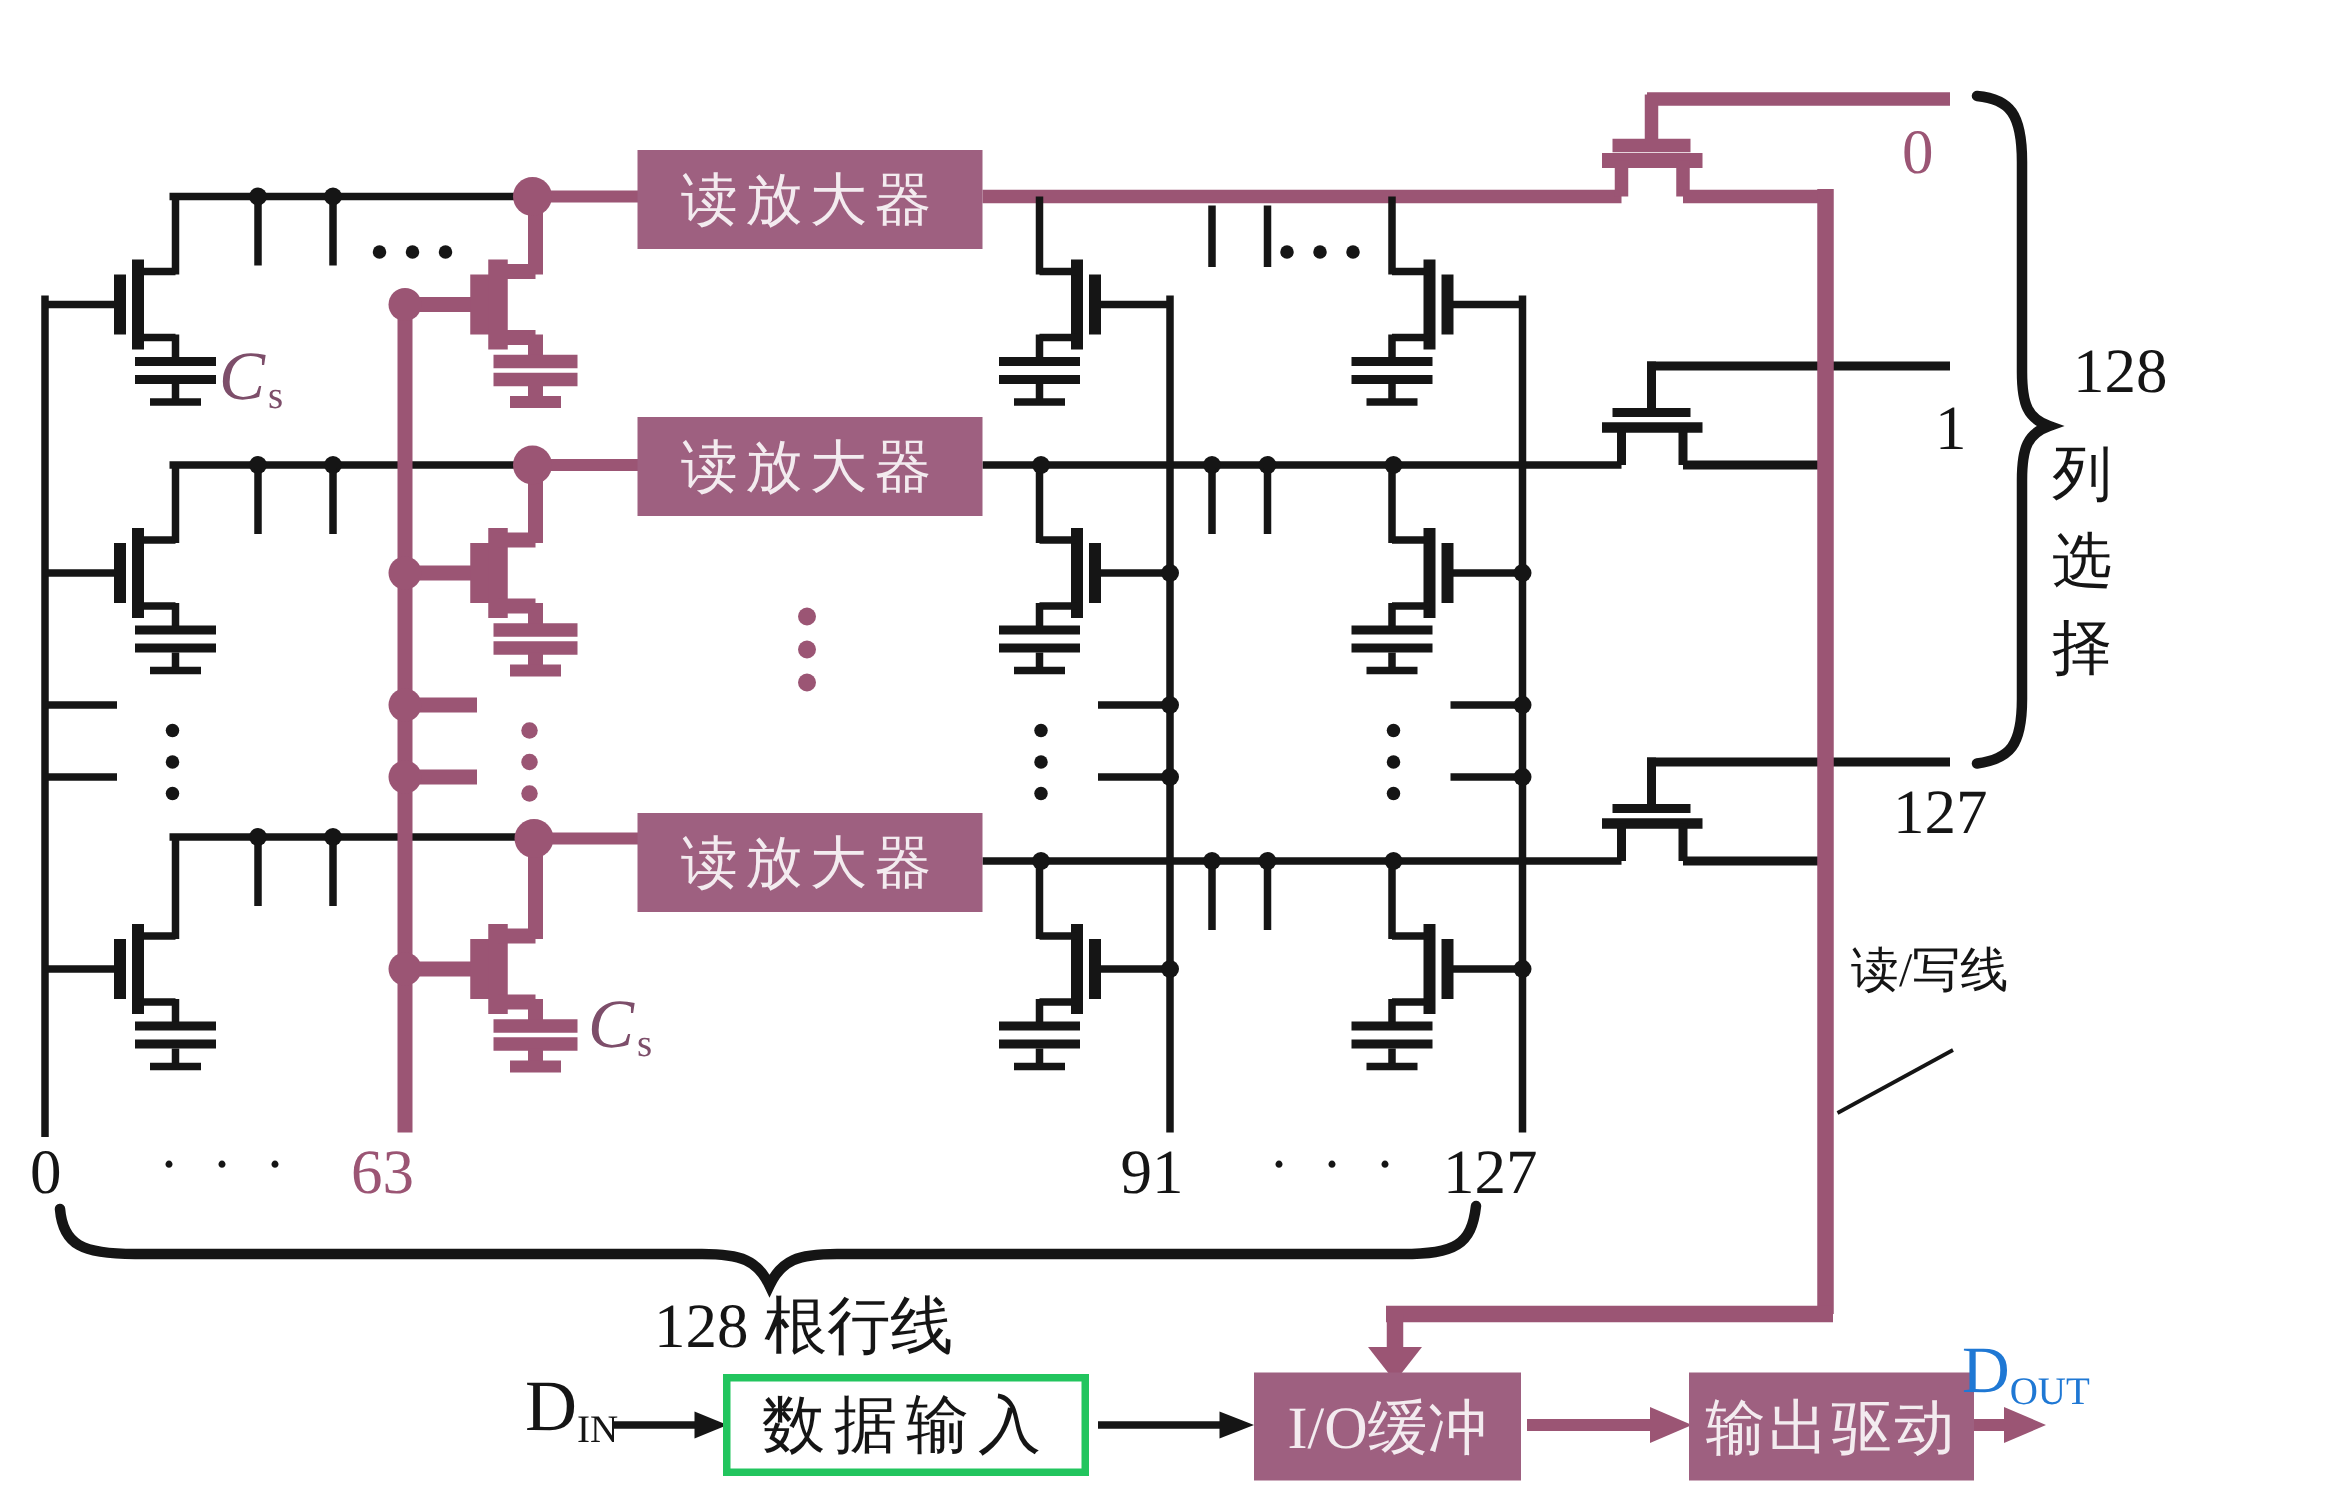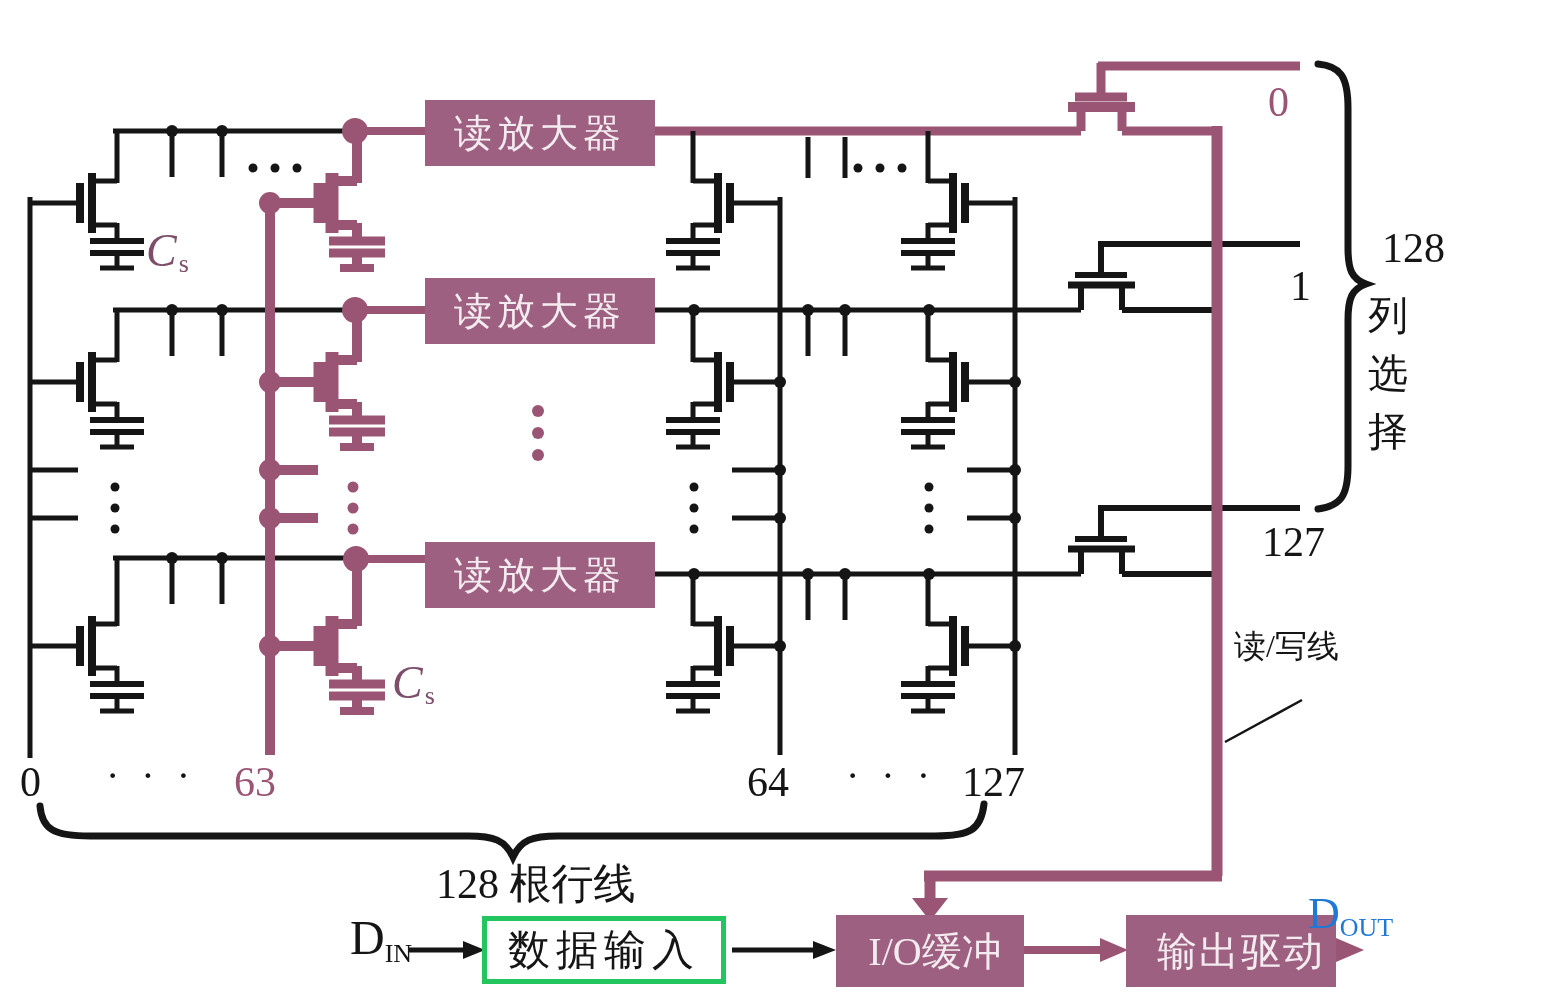--- a/index.html
+++ b/index.html
@@ -10,23 +10,23 @@
   .title{left:16px;top:10px;font-size:49px;letter-spacing:1px;}
   .title .read{color:var(--title-blue);margin:0 14px;}
   .ampbox{left:425px;width:230px;height:66px;background:var(--accent-box);
           color:#f3ebef;font-size:38px;letter-spacing:5px;text-align:center;
           display:flex;align-items:center;justify-content:center;}
   .amp1{top:100px;} .amp2{top:278px;} .amp3{top:542px;}
   .flowbox{display:flex;align-items:center;justify-content:center;}
   .inputbox{left:482px;top:916px;width:234px;height:58px;border:5px solid #22c55e;
             background:#fff;font-size:42px;letter-spacing:6px;}
   .iobox{left:836px;top:915px;width:178px;height:72px;background:var(--accent-box);
-         color:#f3ebef;font-size:40px;padding-left:10px;}
+         color:#f3ebef;font-size:40px;}
   .outbox{left:1126px;top:915px;width:190px;height:72px;background:var(--accent-box);
-          color:#f3ebef;font-size:40px;letter-spacing:2px;padding-left:20px;}
+          color:#f3ebef;font-size:40px;letter-spacing:2px;}
   .lab{font-size:42px;}
   .purple{color:var(--accent);}
   .dots{font-size:40px;letter-spacing:6px;}
   .cs{font-size:46px;font-style:italic;color:#7d4e6a;}
   .cs .sub{font-size:26px;font-style:normal;vertical-align:-6px;margin-left:2px;}
   .dterm{font-size:48px;}
   .dterm .sub{font-size:26px;vertical-align:-8px;}
   .dout{color:var(--dout-blue);font-size:44px;margin-top:12px;}
   .vertchar{font-size:40px;}
 </style>
@@ -371,21 +371,21 @@
   <div class="abs cs" style="left:146px;top:224px;">
     <span>C</span><span class="sub">s</span>
   </div>
   <div class="abs cs" style="left:392px;top:656px;">
     <span>C</span><span class="sub">s</span>
   </div>
 
   <div class="abs lab" style="left:20px;top:758px;">0</div>
   <div class="abs dots" style="left:106px;top:752px;">· · ·</div>
   <div class="abs lab purple" style="left:234px;top:758px;text-align:center;">63</div>
-  <div class="abs lab" style="left:747px;top:758px;">64</div>
+  <div class="abs lab" style="left:747px;top:758px;">91</div>
   <div class="abs dots" style="left:846px;top:752px;">· · ·</div>
   <div class="abs lab" style="left:962px;top:758px;">127</div>
   <div class="abs lab" style="left:436px;top:856px;">128 根行线</div>
 
   <div class="abs lab purple" style="left:1268px;top:78px;">0</div>
   <div class="abs lab" style="left:1290px;top:262px;">1</div>
   <div class="abs lab" style="left:1262px;top:518px;">127</div>
   <div class="abs lab" style="left:1350px;top:224px;margin-left:32px;">128</div>
   <div class="abs vertchar" style="left:1368px;top:288px;">列</div>
   <div class="abs vertchar" style="left:1368px;top:346px;">选</div>

